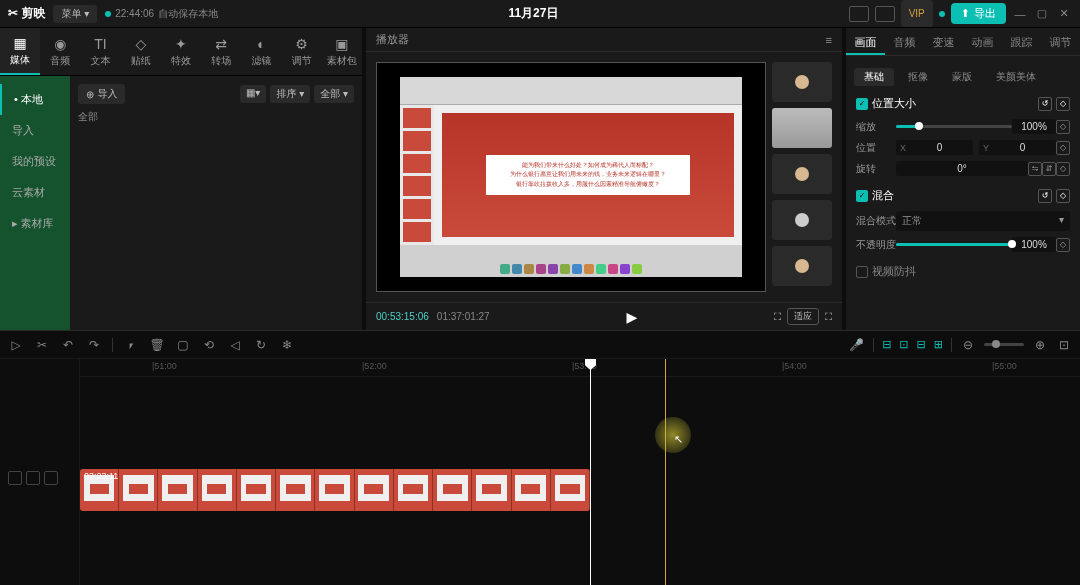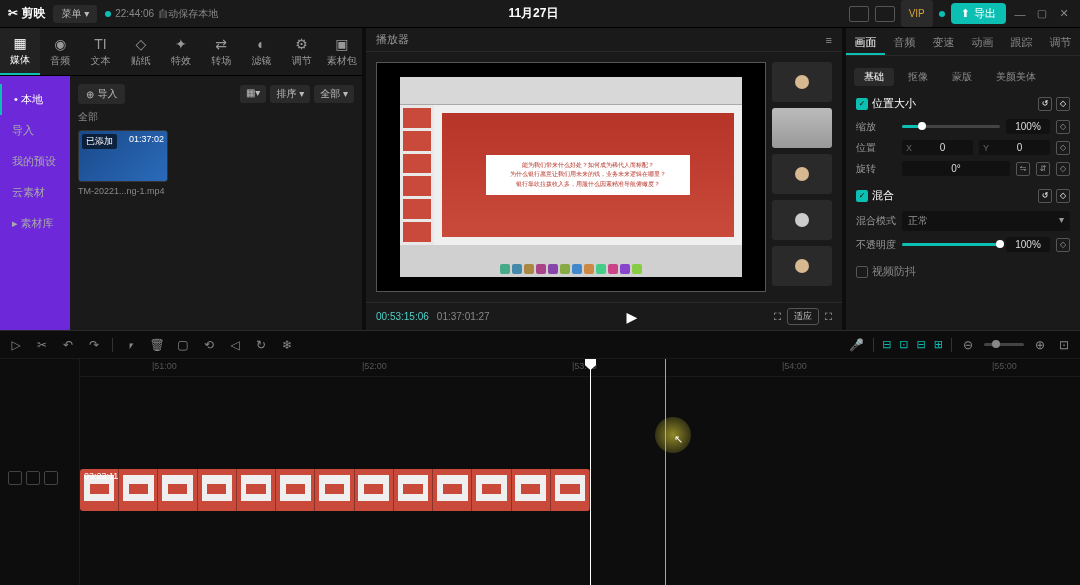--- a/index.html
+++ b/index.html
@@ -18,21 +18,21 @@
 .icon-btn { width: 16px; height: 16px; display: flex; align-items: center; justify-content: center; color: #888; cursor: pointer; }
 .sq-btn { width: 20px; height: 16px; border: 1px solid #555; border-radius: 2px; }
 
 .main-row { display: flex; height: 302px; }
 .panel-media { width: 362px; background: #1a1a1a; display: flex; flex-direction: column; }
 .media-tabs { display: flex; height: 48px; border-bottom: 1px solid #000; }
 .media-tab { flex: 1; display: flex; flex-direction: column; align-items: center; justify-content: center; gap: 2px; font-size: 10px; color: #999; cursor: pointer; }
 .media-tab.active { color: #fff; background: #222; border-bottom: 2px solid #0bbfb3; }
 .media-tab .mt-icon { font-size: 14px; }
 .media-body { flex: 1; display: flex; }
-.media-sidebar { width: 70px; background: #6d28d9; padding-top: 8px; }
+.media-sidebar { width: 70px; background: #14532d; padding-top: 8px; }
 .ms-item { padding: 8px 12px; font-size: 11px; color: #aaa; cursor: pointer; }
 .ms-item.active { color: #fff; border-left: 2px solid #0bbfb3; }
 .media-content { flex: 1; padding: 8px; }
 .media-toolbar { display: flex; align-items: center; gap: 6px; margin-bottom: 6px; }
 .import-btn { background: #2a2a2a; padding: 3px 8px; border-radius: 3px; font-size: 10px; display: flex; align-items: center; gap: 3px; }
 .toolbar-right { margin-left: auto; display: flex; gap: 4px; }
 .small-btn { background: #2a2a2a; padding: 2px 6px; border-radius: 3px; font-size: 10px; }
 .media-section-label { font-size: 10px; color: #888; margin-bottom: 6px; }
 .thumb { width: 90px; }
 .thumb-img { width: 90px; height: 52px; background: linear-gradient(135deg,#1a4a8a,#2a6aba); border: 1px solid #333; border-radius: 3px; position: relative; }
@@ -71,21 +71,21 @@
 .prop-tab { flex: 1; text-align: center; line-height: 28px; font-size: 11px; color: #888; cursor: pointer; }
 .prop-tab.active { color: #fff; border-bottom: 2px solid #0bbfb3; }
 .props-subtabs { display: flex; height: 24px; padding: 0 8px; gap: 4px; align-items: flex-end; margin-top: 6px; }
 .sub-tab { padding: 2px 10px; font-size: 10px; color: #888; border-radius: 3px; cursor: pointer; }
 .sub-tab.active { background: #2a2a2a; color: #fff; }
 .props-body { padding: 10px; overflow-y: auto; }
 .prop-section { margin-bottom: 12px; }
 .prop-section-header { display: flex; align-items: center; gap: 4px; font-size: 11px; color: #fff; margin-bottom: 8px; }
 .prop-check { width: 12px; height: 12px; background: #0bbfb3; border-radius: 2px; display: flex; align-items: center; justify-content: center; color: #000; font-size: 8px; }
 .prop-reset { margin-left: auto; display: flex; gap: 4px; }
-.prop-row { display: flex; align-items: center; gap: 6px; margin-bottom: 6px; font-size: 10px; color: #999; }
+.prop-row { display: flex; align-items: center; margin-bottom: 6px; font-size: 10px; color: #999; }
 .prop-label { width: 40px; }
 .prop-slider { flex: 1; height: 3px; background: #444; position: relative; border-radius: 2px; }
 .prop-slider .fill { position: absolute; height: 100%; background: #0bbfb3; border-radius: 2px; }
 .prop-slider .knob { position: absolute; width: 8px; height: 8px; background: #fff; border-radius: 50%; top: -3px; transform: translateX(-50%); }
 .prop-value { width: 44px; background: #111; color: #ddd; text-align: center; padding: 2px; border-radius: 3px; font-size: 10px; }
 .prop-input { width: 44px; background: #111; color: #ddd; text-align: center; padding: 2px; border-radius: 3px; font-size: 10px; }
 .prop-xy { display: flex; gap: 6px; flex: 1; }
 .xy-group { display: flex; align-items: center; background: #111; border-radius: 3px; padding: 2px 4px; flex: 1; }
 .xy-label { color: #666; font-size: 9px; margin-right: 4px; }
 .xy-val { flex: 1; text-align: center; color: #ddd; font-size: 10px; }
@@ -208,27 +208,20 @@
             <span>⊕</span>
             <span>导入</span>
           </span>
           <div class="toolbar-right">
             <span class="small-btn">▦▾</span>
             <span class="small-btn">排序 ▾</span>
             <span class="small-btn">全部 ▾</span>
           </div>
         </div>
         <div class="media-section-label">全部</div>
-        <div class="thumb">
-          <div class="thumb-img">
-            <span class="badge">已添加</span>
-            <span class="dur">01:37:02</span>
-          </div>
-          <div class="thumb-name">TM-20221...ng-1.mp4</div>
-        </div>
       </div>
     </div>
   </div>
 
   <div class="panel-player">
     <div class="player-header">
       <span>播放器</span>
       <span class="menu-icon">≡</span>
     </div>
     <div class="player-stage">

